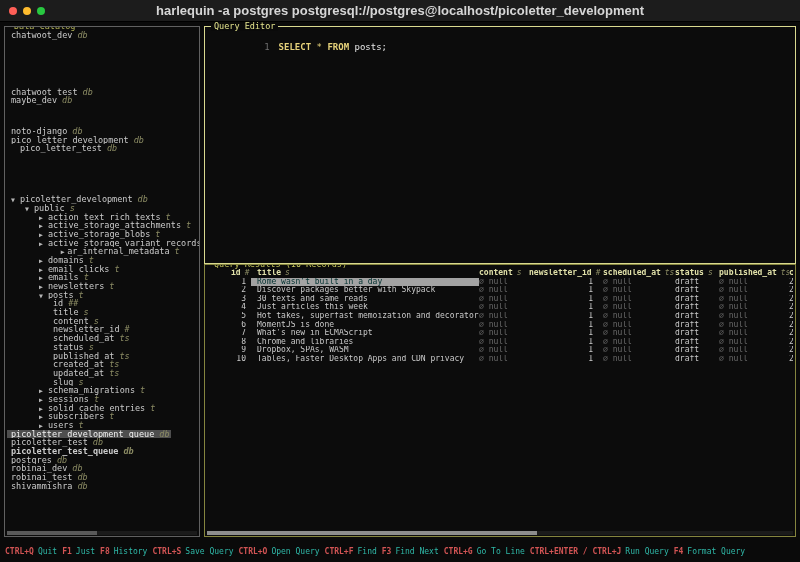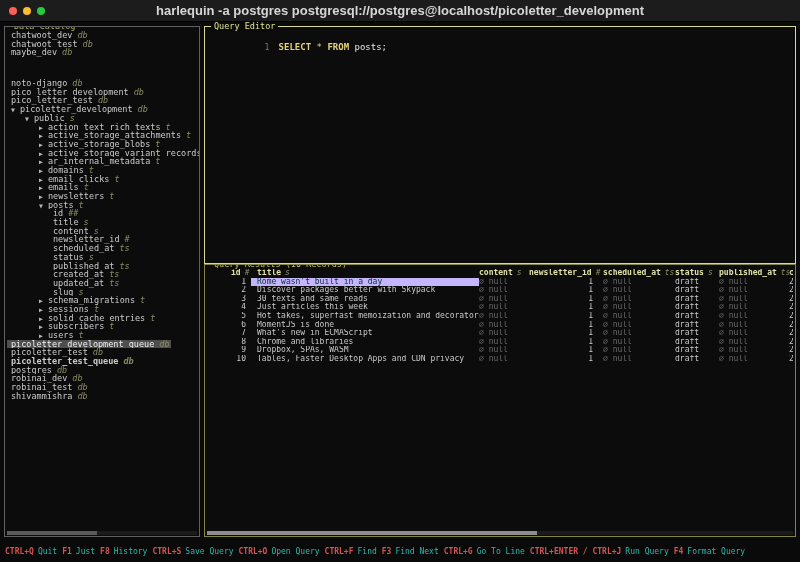--- a/index.html
+++ b/index.html
@@ -58,21 +58,21 @@
   .rgrid { padding:4px 2px 0 2px; font-size:8px; line-height:8.6px; }
   .hrow, .rrow { display:grid; grid-template-columns:20px 228px 50px 74px 72px 44px 70px 1fr; white-space:nowrap; }
   .hcell, .cell { overflow:hidden; height:8.6px; }
   .hname { font-weight:bold; color:#e0e0a8; }
   .htype { color:#8c8c64; margin-left:4px; font-style:italic; }
   .cell { color:#c9c9c9; }
   .cell.null { color:#6a6a6a; }
   .c0 { text-align:right; padding-right:5px; }
   .c1 { padding-left:6px; }
   .c3 { text-align:right; padding-right:10px; }
-  .cell.selcell { background:#c4b5fd; color:#003130; }
+  .cell.selcell { background:#a3a3a3; color:#003130; }
 
   .footer { flex:0 0 21px; display:flex; align-items:center; gap:5px; padding:0 5px;
             font-size:8px; white-space:nowrap; overflow:hidden; }
   .kbkey { color:#d25454; font-weight:bold; }
   .kblabel { color:#2fb8a8; margin-left:4px; }
 </style>
 </head>
 <body>
 
 <div class="window">
@@ -85,32 +85,32 @@
     </div>
     <span class="wtitle">harlequin -a postgres postgresql://postgres@localhost/picoletter_development</span>
   </div>
 
   <div class="main">
 
     <div class="panel catalog">
       <span class="panel-title">Data Catalog</span>
       <div class="tree">
           <div class="titem" style="padding-left: 4px;"><span class="tname">chatwoot_dev</span><span class="ttype">db</span></div>
-          <div class="titem" style="padding-left: 4px;"><span class="tname">chatwoot_test</span><span class="ttype">db</span></div>
+          <div class="titem" style="padding-left: 4px; margin-top: 48px;"><span class="tname">chatwoot_test</span><span class="ttype">db</span></div>
           <div class="titem" style="padding-left: 4px;"><span class="tname">maybe_dev</span><span class="ttype">db</span></div>
           <div class="titem" style="padding-left: 4px; margin-top: 22px;"><span class="tname">noto-django</span><span class="ttype">db</span></div>
           <div class="titem" style="padding-left: 4px;"><span class="tname">pico_letter_development</span><span class="ttype">db</span></div>
-          <div class="titem" style="padding-left: 4px;"><span class="tname">pico_letter_test</span><span class="ttype">db</span></div>
-          <div class="titem" style="padding-left: 4px;"><span class="arrow">▼</span><span class="tname">picoletter_development</span><span class="ttype">db</span></div>
+          <div class="titem" style="padding-left: 4px; margin-left: 9px;"><span class="tname">pico_letter_test</span><span class="ttype">db</span></div>
+          <div class="titem" style="padding-left: 4px; margin-top: 42px;"><span class="arrow">▼</span><span class="tname">picoletter_development</span><span class="ttype">db</span></div>
           <div class="titem" style="padding-left: 18px;"><span class="arrow">▼</span><span class="tname">public</span><span class="ttype">s</span></div>
           <div class="titem" style="padding-left: 32px;"><span class="arrow">▶</span><span class="tname">action_text_rich_texts</span><span class="ttype">t</span></div>
           <div class="titem" style="padding-left: 32px;"><span class="arrow">▶</span><span class="tname">active_storage_attachments</span><span class="ttype">t</span></div>
           <div class="titem" style="padding-left: 32px;"><span class="arrow">▶</span><span class="tname">active_storage_blobs</span><span class="ttype">t</span></div>
           <div class="titem" style="padding-left: 32px;"><span class="arrow">▶</span><span class="tname">active_storage_variant_records</span></div>
-          <div class="titem" style="padding-left: 32px;"><span class="arrow">▶</span><span class="tname">ar_internal_metadata</span><span class="ttype">t</span></div>
+          <div class="titem" style="padding-left: 32px; text-align: center;"><span class="arrow">▶</span><span class="tname">ar_internal_metadata</span><span class="ttype">t</span></div>
           <div class="titem" style="padding-left: 32px;"><span class="arrow">▶</span><span class="tname">domains</span><span class="ttype">t</span></div>
           <div class="titem" style="padding-left: 32px;"><span class="arrow">▶</span><span class="tname">email_clicks</span><span class="ttype">t</span></div>
           <div class="titem" style="padding-left: 32px;"><span class="arrow">▶</span><span class="tname">emails</span><span class="ttype">t</span></div>
           <div class="titem" style="padding-left: 32px;"><span class="arrow">▶</span><span class="tname">newsletters</span><span class="ttype">t</span></div>
           <div class="titem" style="padding-left: 32px;"><span class="arrow">▼</span><span class="tname">posts</span><span class="ttype">t</span></div>
           <div class="titem" style="padding-left: 46px;"><span class="tname">id</span><span class="ttype">##</span></div>
           <div class="titem" style="padding-left: 46px;"><span class="tname">title</span><span class="ttype">s</span></div>
           <div class="titem" style="padding-left: 46px;"><span class="tname">content</span><span class="ttype">s</span></div>
           <div class="titem" style="padding-left: 46px;"><span class="tname">newsletter_id</span><span class="ttype">#</span></div>
           <div class="titem" style="padding-left: 46px;"><span class="tname">scheduled_at</span><span class="ttype">ts</span></div>

